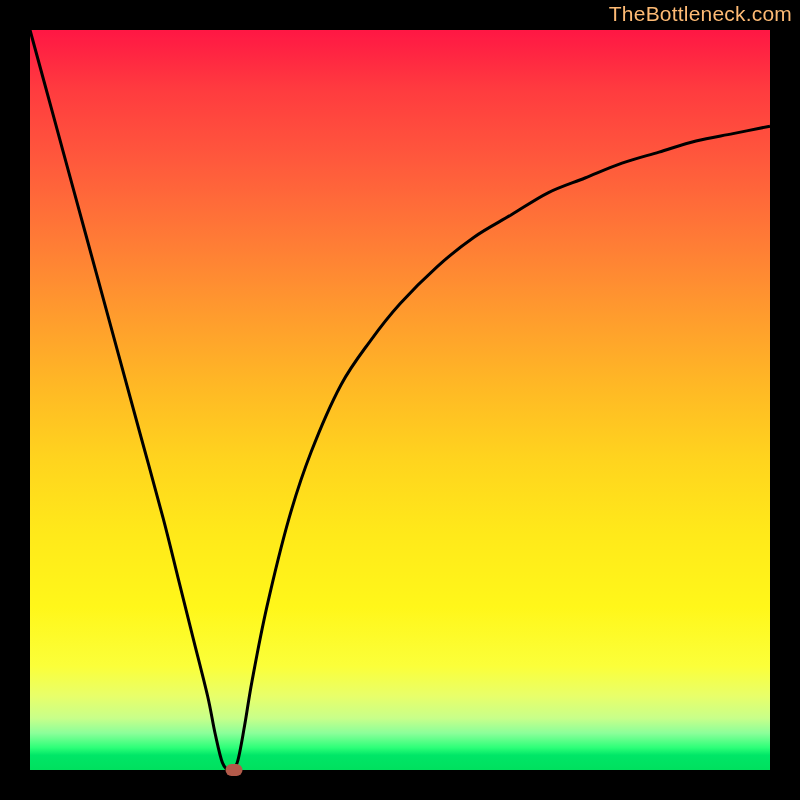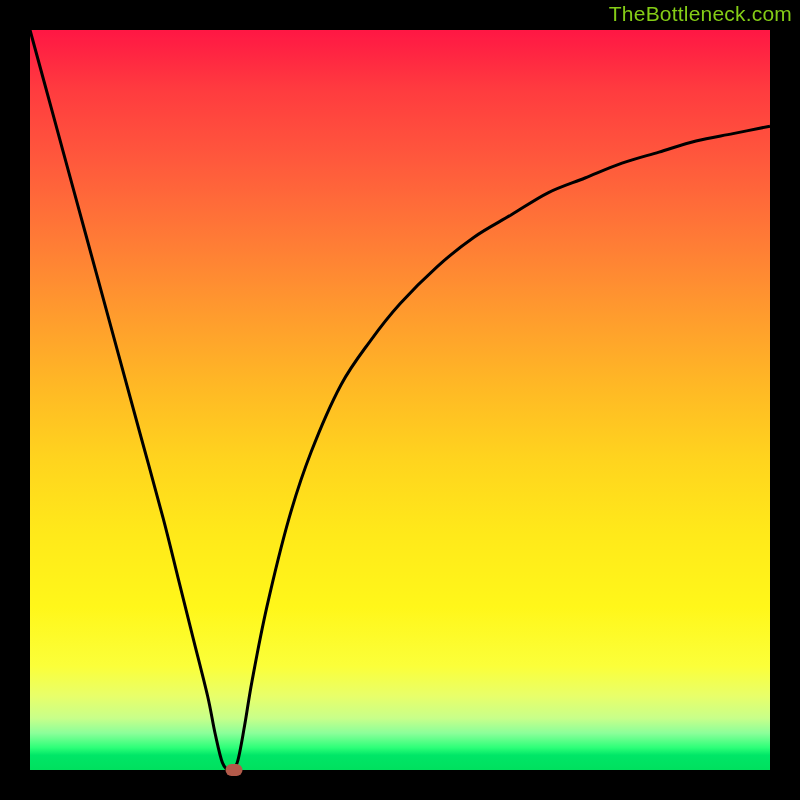--- a/index.html
+++ b/index.html
@@ -48,21 +48,21 @@
     left: 0;
     top: 0;
     width: 740px;
     height: 740px;
     overflow: visible;
   }
   .watermark {
     position: absolute;
     top: 2px;
     right: 8px;
-    color: #84cc16;
+    color: #fdba74;
     font-size: 21px;
     letter-spacing: 0.2px;
     user-select: none;
   }
   .marker {
     position: absolute;
     width: 17px;
     height: 12px;
     border-radius: 6px;
     background: #b35a4a;

